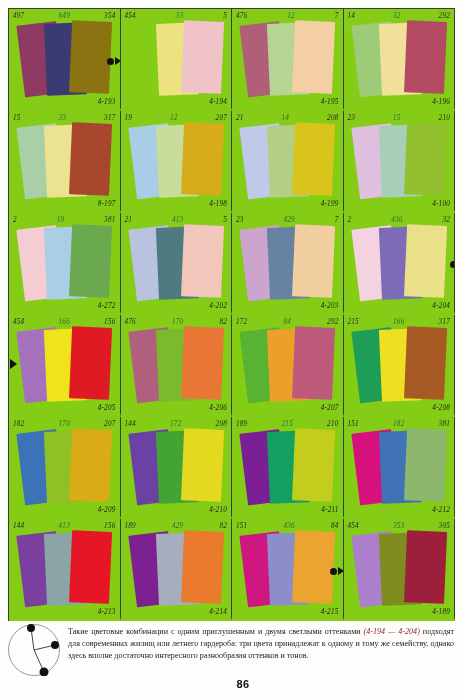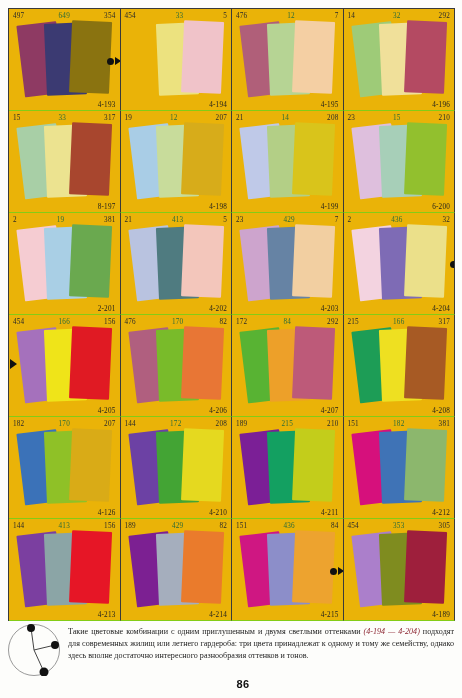--- a/index.html
+++ b/index.html
@@ -22,23 +22,24 @@
     display:grid;
     grid-template-columns:repeat(4,1fr);
     grid-template-rows:repeat(6,102px);
     border-top:1px solid #3a3a3a;
     border-left:1px solid #3a3a3a;
     background:#ffffff;
   }
   .cell{
     position:relative;
     border-right:1px solid #3a3a3a;
-    border-bottom:1px solid #84cc16;
+    border-bottom:4px solid #84cc16;
     overflow:hidden;
-    background:#eab308;
+    background:#84cc16;
+    font-style:italic;
   }
   .codes{
     position:absolute;top:0;left:0;right:0;
     height:13px;
     display:flex;
     justify-content:space-between;
     padding:1px 4px 0 4px;
     box-sizing:border-box;
     font-size:7.2px;
     letter-spacing:.2px;
@@ -242,34 +243,34 @@
         <div class="codes">
           <span class="c1">23</span>
           <span class="c2">15</span>
           <span class="c3">210</span>
         </div>
         <div class="fan">
           <div class="sw s1" style="background: rgb(222, 191, 221);"></div>
           <div class="sw s2" style="background: rgb(167, 207, 184);"></div>
           <div class="sw s3" style="background: rgb(146, 192, 46);"></div>
         </div>
-        <div class="refno">6-200</div>
+        <div class="refno">4-100</div>
       </div>
       <div class="cell">
         <div class="codes">
           <span class="c1">2</span>
           <span class="c2">19</span>
           <span class="c3">381</span>
         </div>
         <div class="fan">
           <div class="sw s1" style="background: rgb(245, 204, 210);"></div>
           <div class="sw s2" style="background: rgb(169, 207, 229);"></div>
           <div class="sw s3" style="background: rgb(106, 169, 79);"></div>
         </div>
-        <div class="refno">2-201</div>
+        <div class="refno">4-272</div>
       </div>
       <div class="cell">
         <div class="codes">
           <span class="c1">21</span>
           <span class="c2">413</span>
           <span class="c3">5</span>
         </div>
         <div class="fan">
           <div class="sw s1" style="background: rgb(185, 195, 224);"></div>
           <div class="sw s2" style="background: rgb(79, 123, 128);"></div>
@@ -365,21 +366,21 @@
         <div class="codes">
           <span class="c1">182</span>
           <span class="c2">170</span>
           <span class="c3">207</span>
         </div>
         <div class="fan">
           <div class="sw s1" style="background: rgb(59, 114, 184);"></div>
           <div class="sw s2" style="background: rgb(143, 193, 39);"></div>
           <div class="sw s3" style="background: rgb(217, 171, 23);"></div>
         </div>
-        <div class="refno">4-126</div>
+        <div class="refno">4-209</div>
       </div>
       <div class="cell">
         <div class="codes">
           <span class="c1">144</span>
           <span class="c2">172</span>
           <span class="c3">208</span>
         </div>
         <div class="fan">
           <div class="sw s1" style="background: rgb(108, 65, 164);"></div>
           <div class="sw s2" style="background: rgb(67, 164, 52);"></div>

